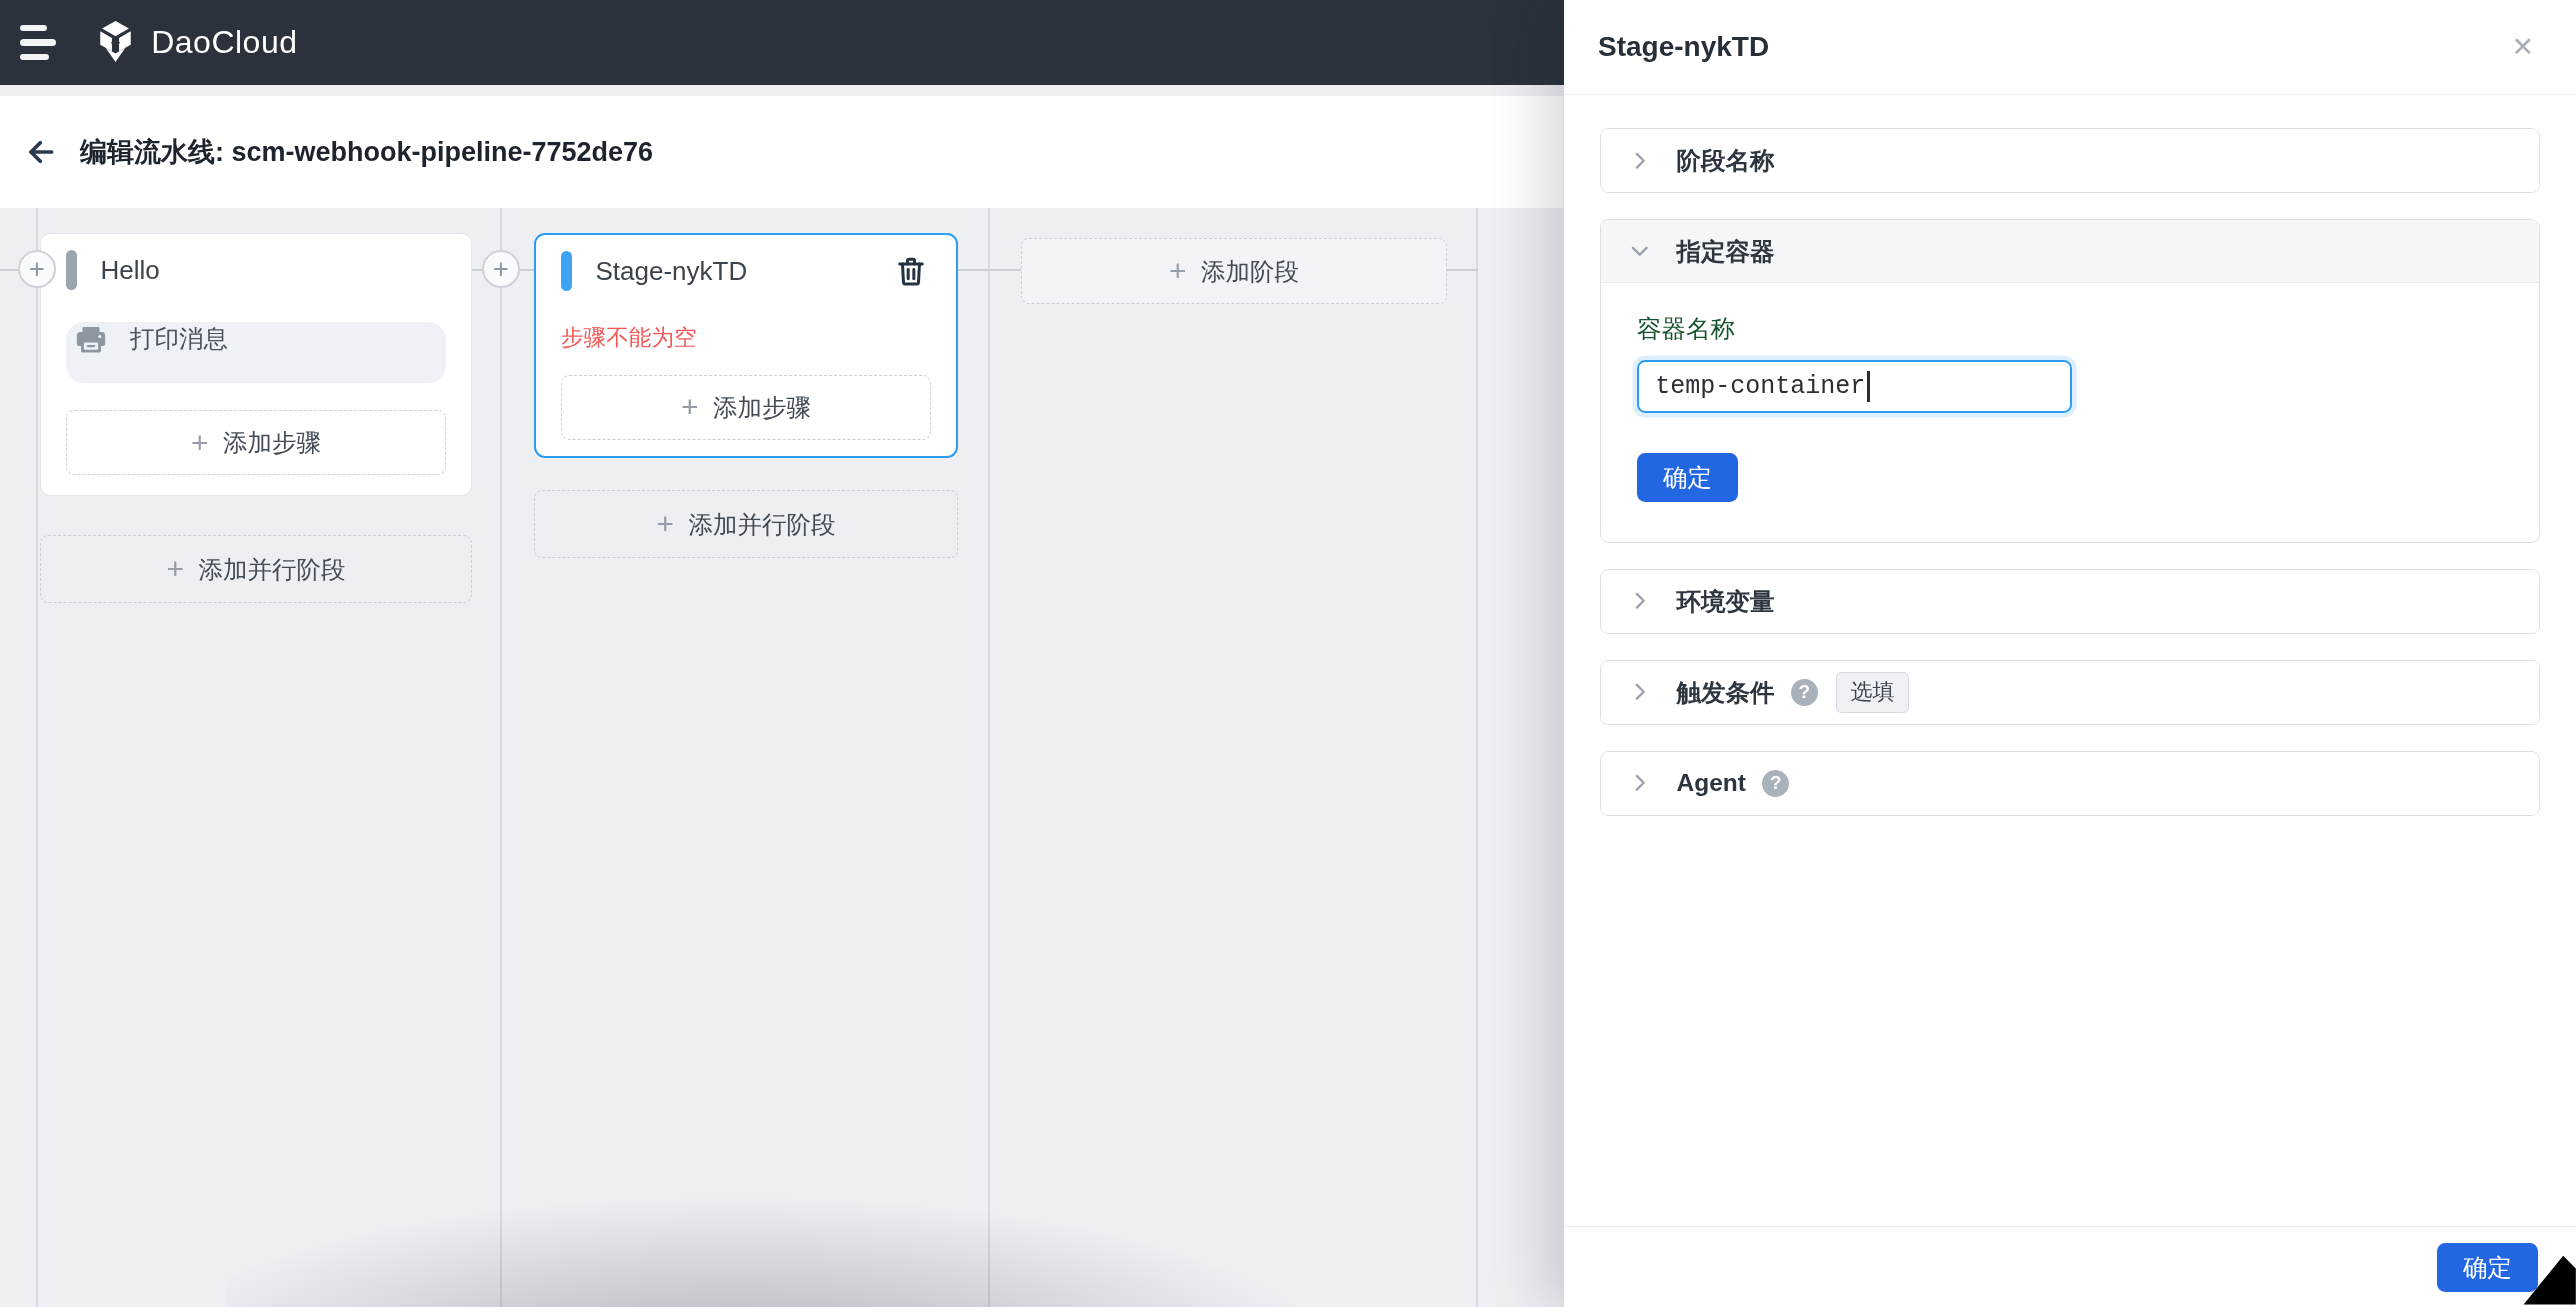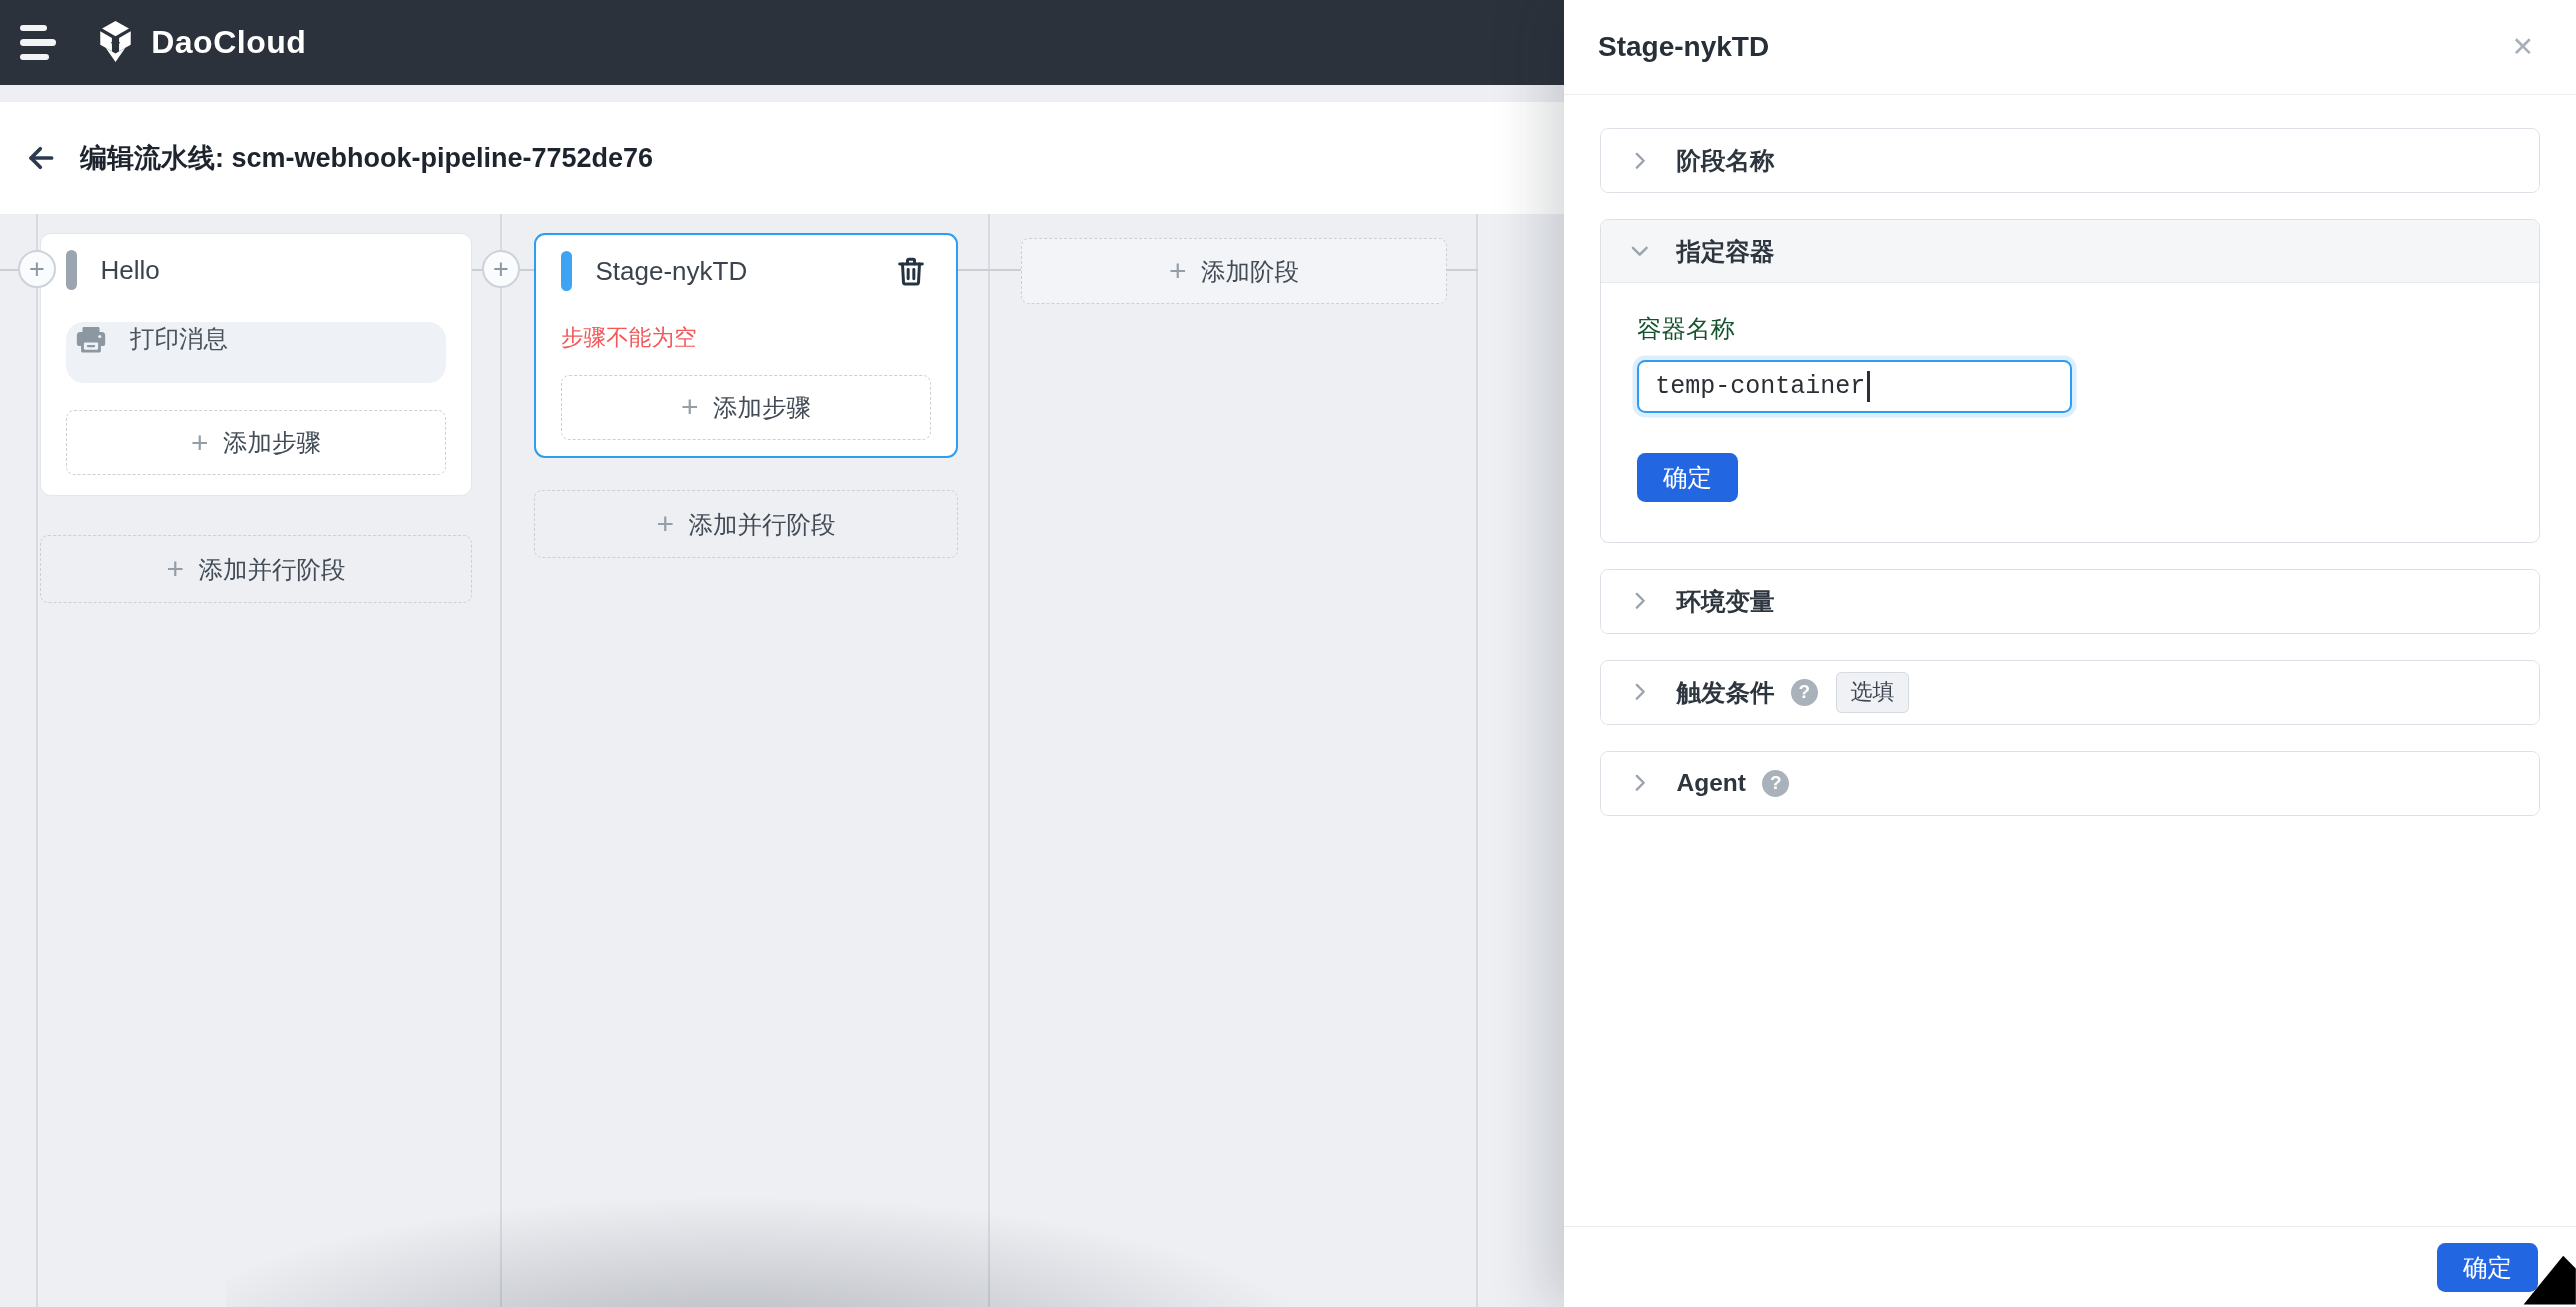--- a/index.html
+++ b/index.html
@@ -5,24 +5,24 @@
   * { margin:0; padding:0; box-sizing:border-box; }
   html,body { width:2576px; height:1308px; overflow:hidden; }
   body { font-family:"Liberation Sans","DejaVu Sans",sans-serif; background:#edeff3; position:relative; }
 
   
   .app-header { position:absolute; top:0; left:0; width:2576px; height:85px; background:#2c323b; display:flex; align-items:center; z-index:1; }
   .hamburger { width:63px; margin-left:7.2px; padding:12.7px; display:flex; flex-direction:column; gap:8.2px; cursor:pointer; }
   .hamburger span { height:6.3px; border-radius:3.6px; background:#f2f4f6; }
   .hamburger .l1 { width:27px; } .hamburger .l2 { width:36px; } .hamburger .l3 { width:29px; }
   .brand { display:flex; align-items:center; gap:14.5px; margin-left:23.5px; }
-  .brand-name { color:#ffffff; font-size:32px; font-weight:700; letter-spacing:0.5px; }
-
-  
-  .toolbar { position:absolute; top:102px; left:0; width:2576px; height:112px; background:#ffffff; display:flex; align-items:center; z-index:1; }
+  .brand-name { color:#ffffff; font-size:32px; font-weight:400; letter-spacing:0.5px; }
+
+  
+  .toolbar { position:absolute; top:96px; left:0; width:2576px; height:112px; background:#ffffff; display:flex; align-items:center; z-index:1; }
   .back-btn { margin-left:20px; width:42px; height:42px; display:flex; align-items:center; justify-content:center; cursor:pointer; }
   .page-title { margin-left:18px; font-size:27px; font-weight:700; color:#1d242d; }
 
   
   .canvas { position:absolute; top:197px; left:0; width:2576px; height:1110px; background:#edeff3; overflow:hidden; }
   .col-sep { position:absolute; top:0; bottom:0; width:1.8px; background:#d7dbe1; }
   .connector { position:absolute; height:1.8px; background:#c9cfd7; top:72px; }
   .plus-node { position:absolute; top:53px; width:38px; height:38px; border-radius:50%; background:#fafbfc; border:2.7px solid #ccd2d9; color:#8d98a3; display:flex; align-items:center; justify-content:center; font-size:27px; font-weight:400; cursor:pointer; z-index:2; }
 
   .stage-card { position:absolute; background:#ffffff; border:1.8px solid #e3e7ec; border-radius:11px; padding:0 25px 25px 25px; }

